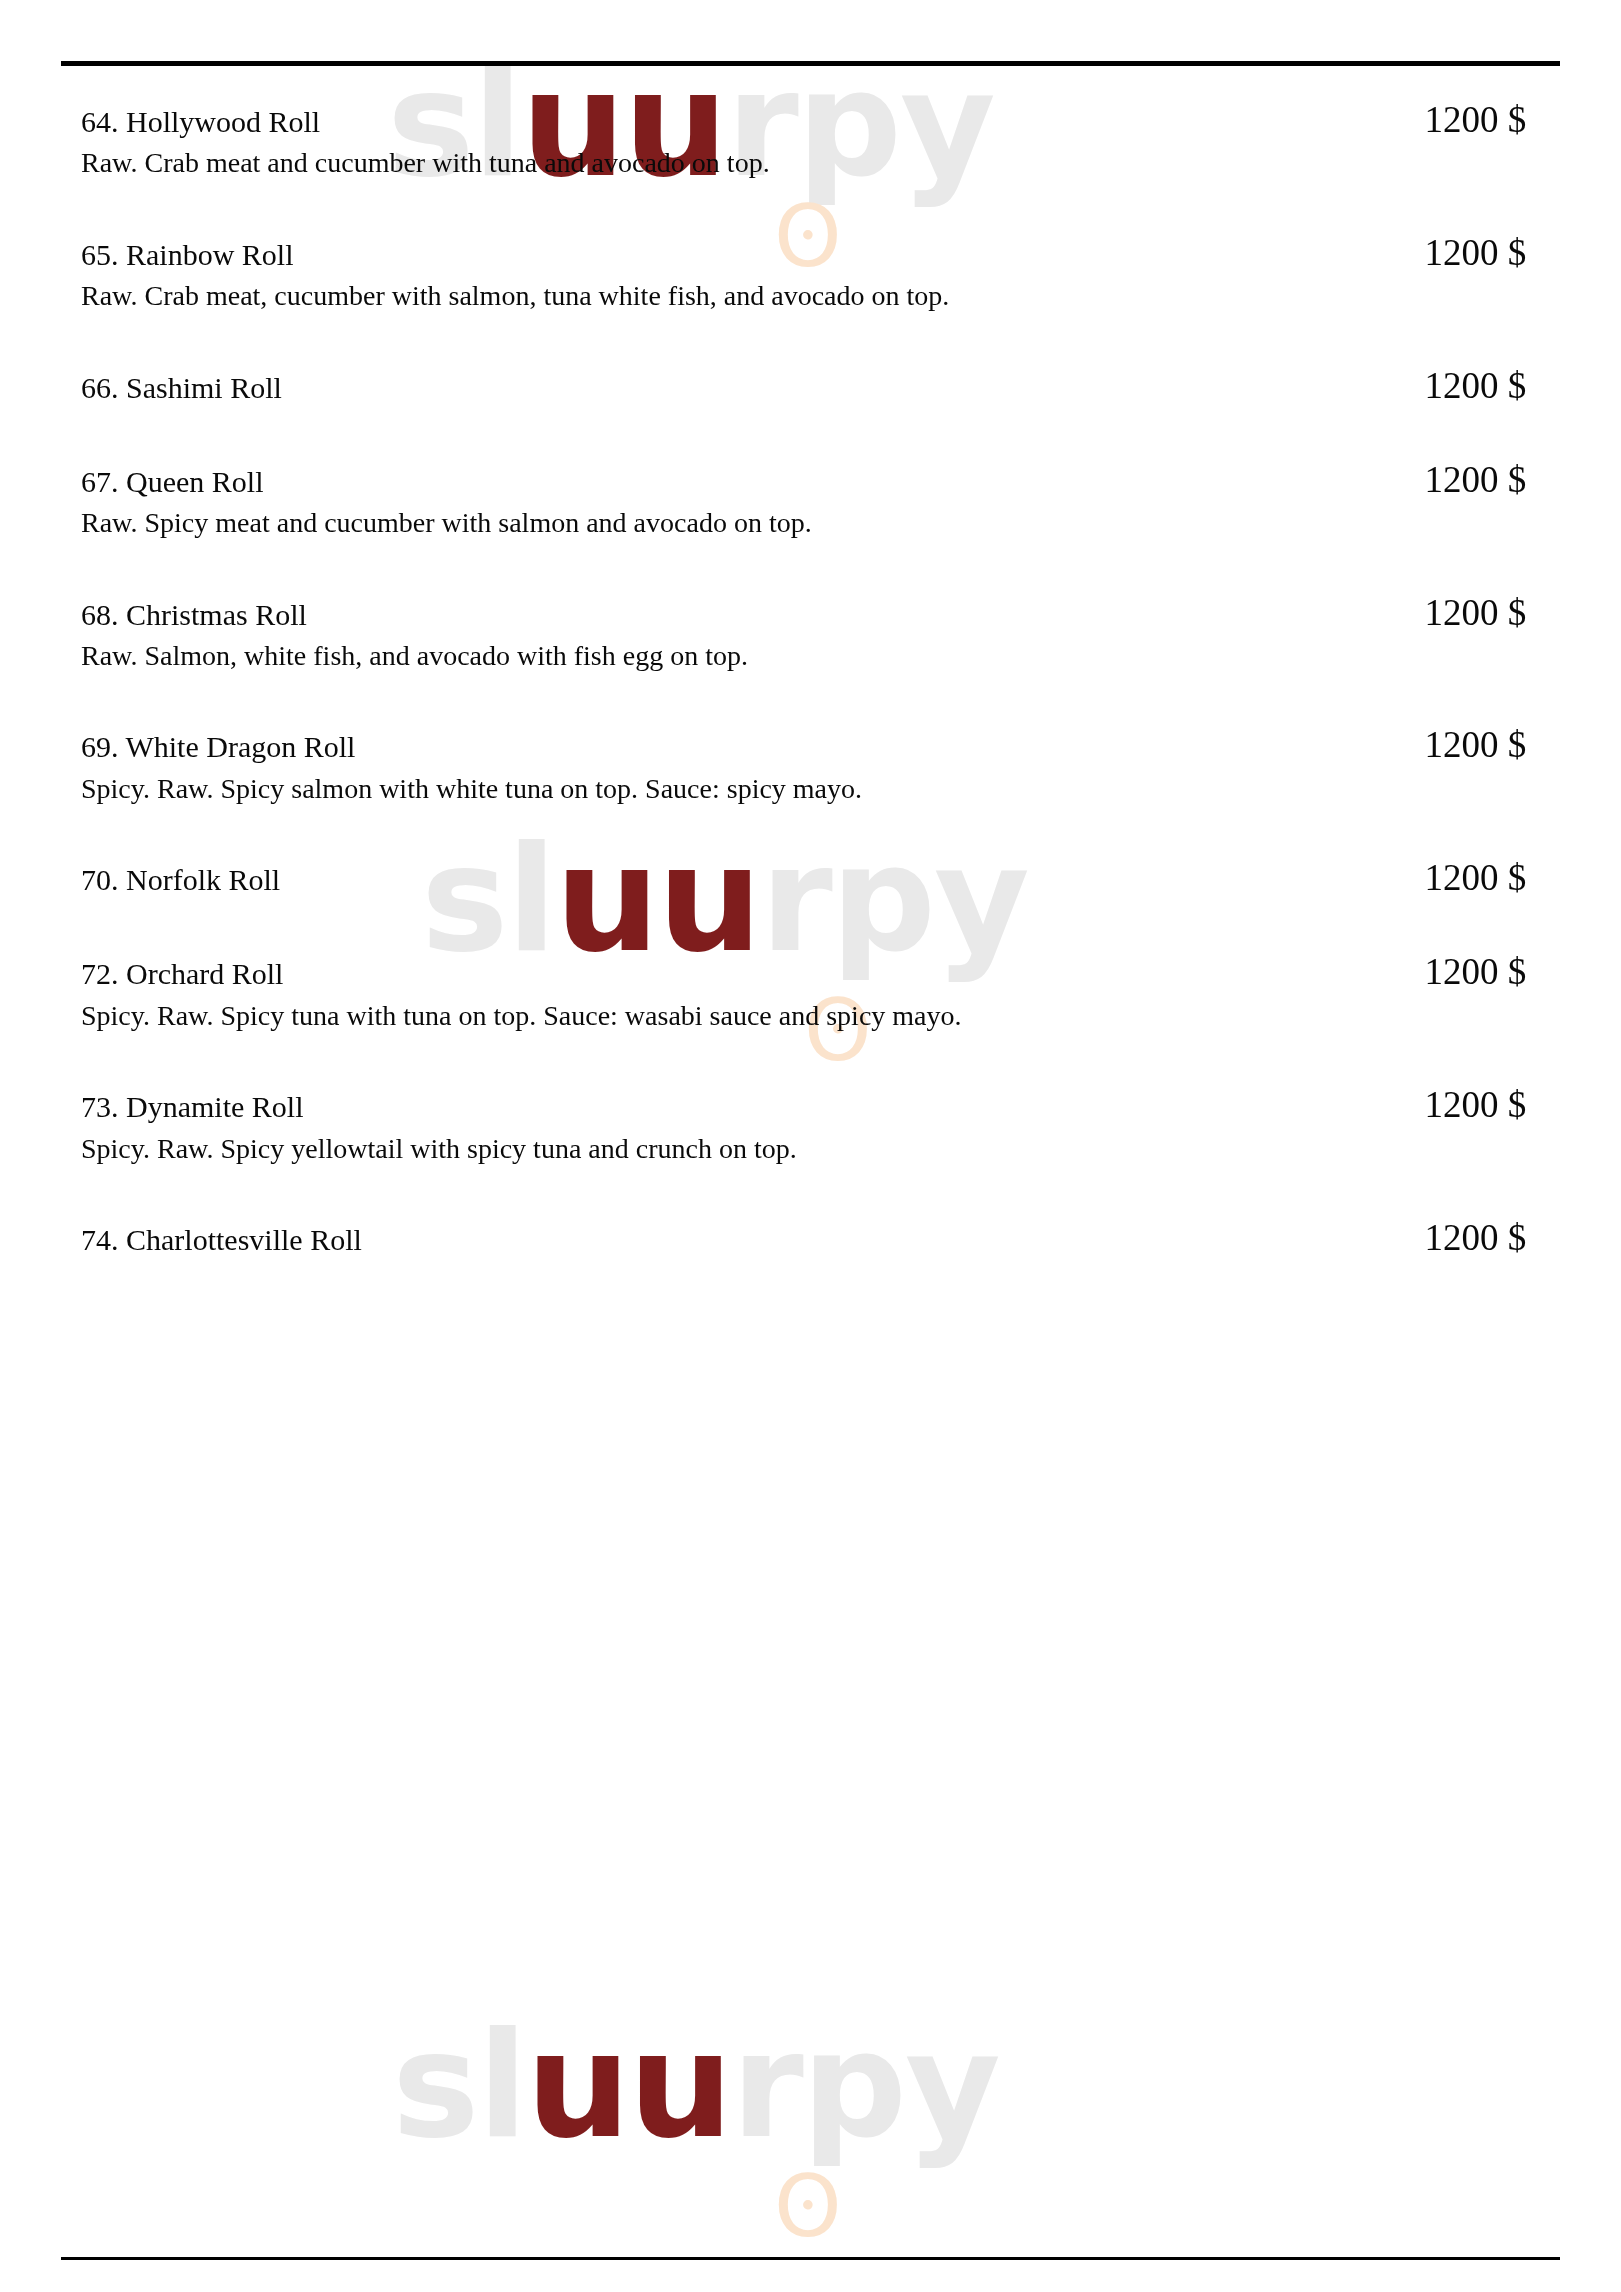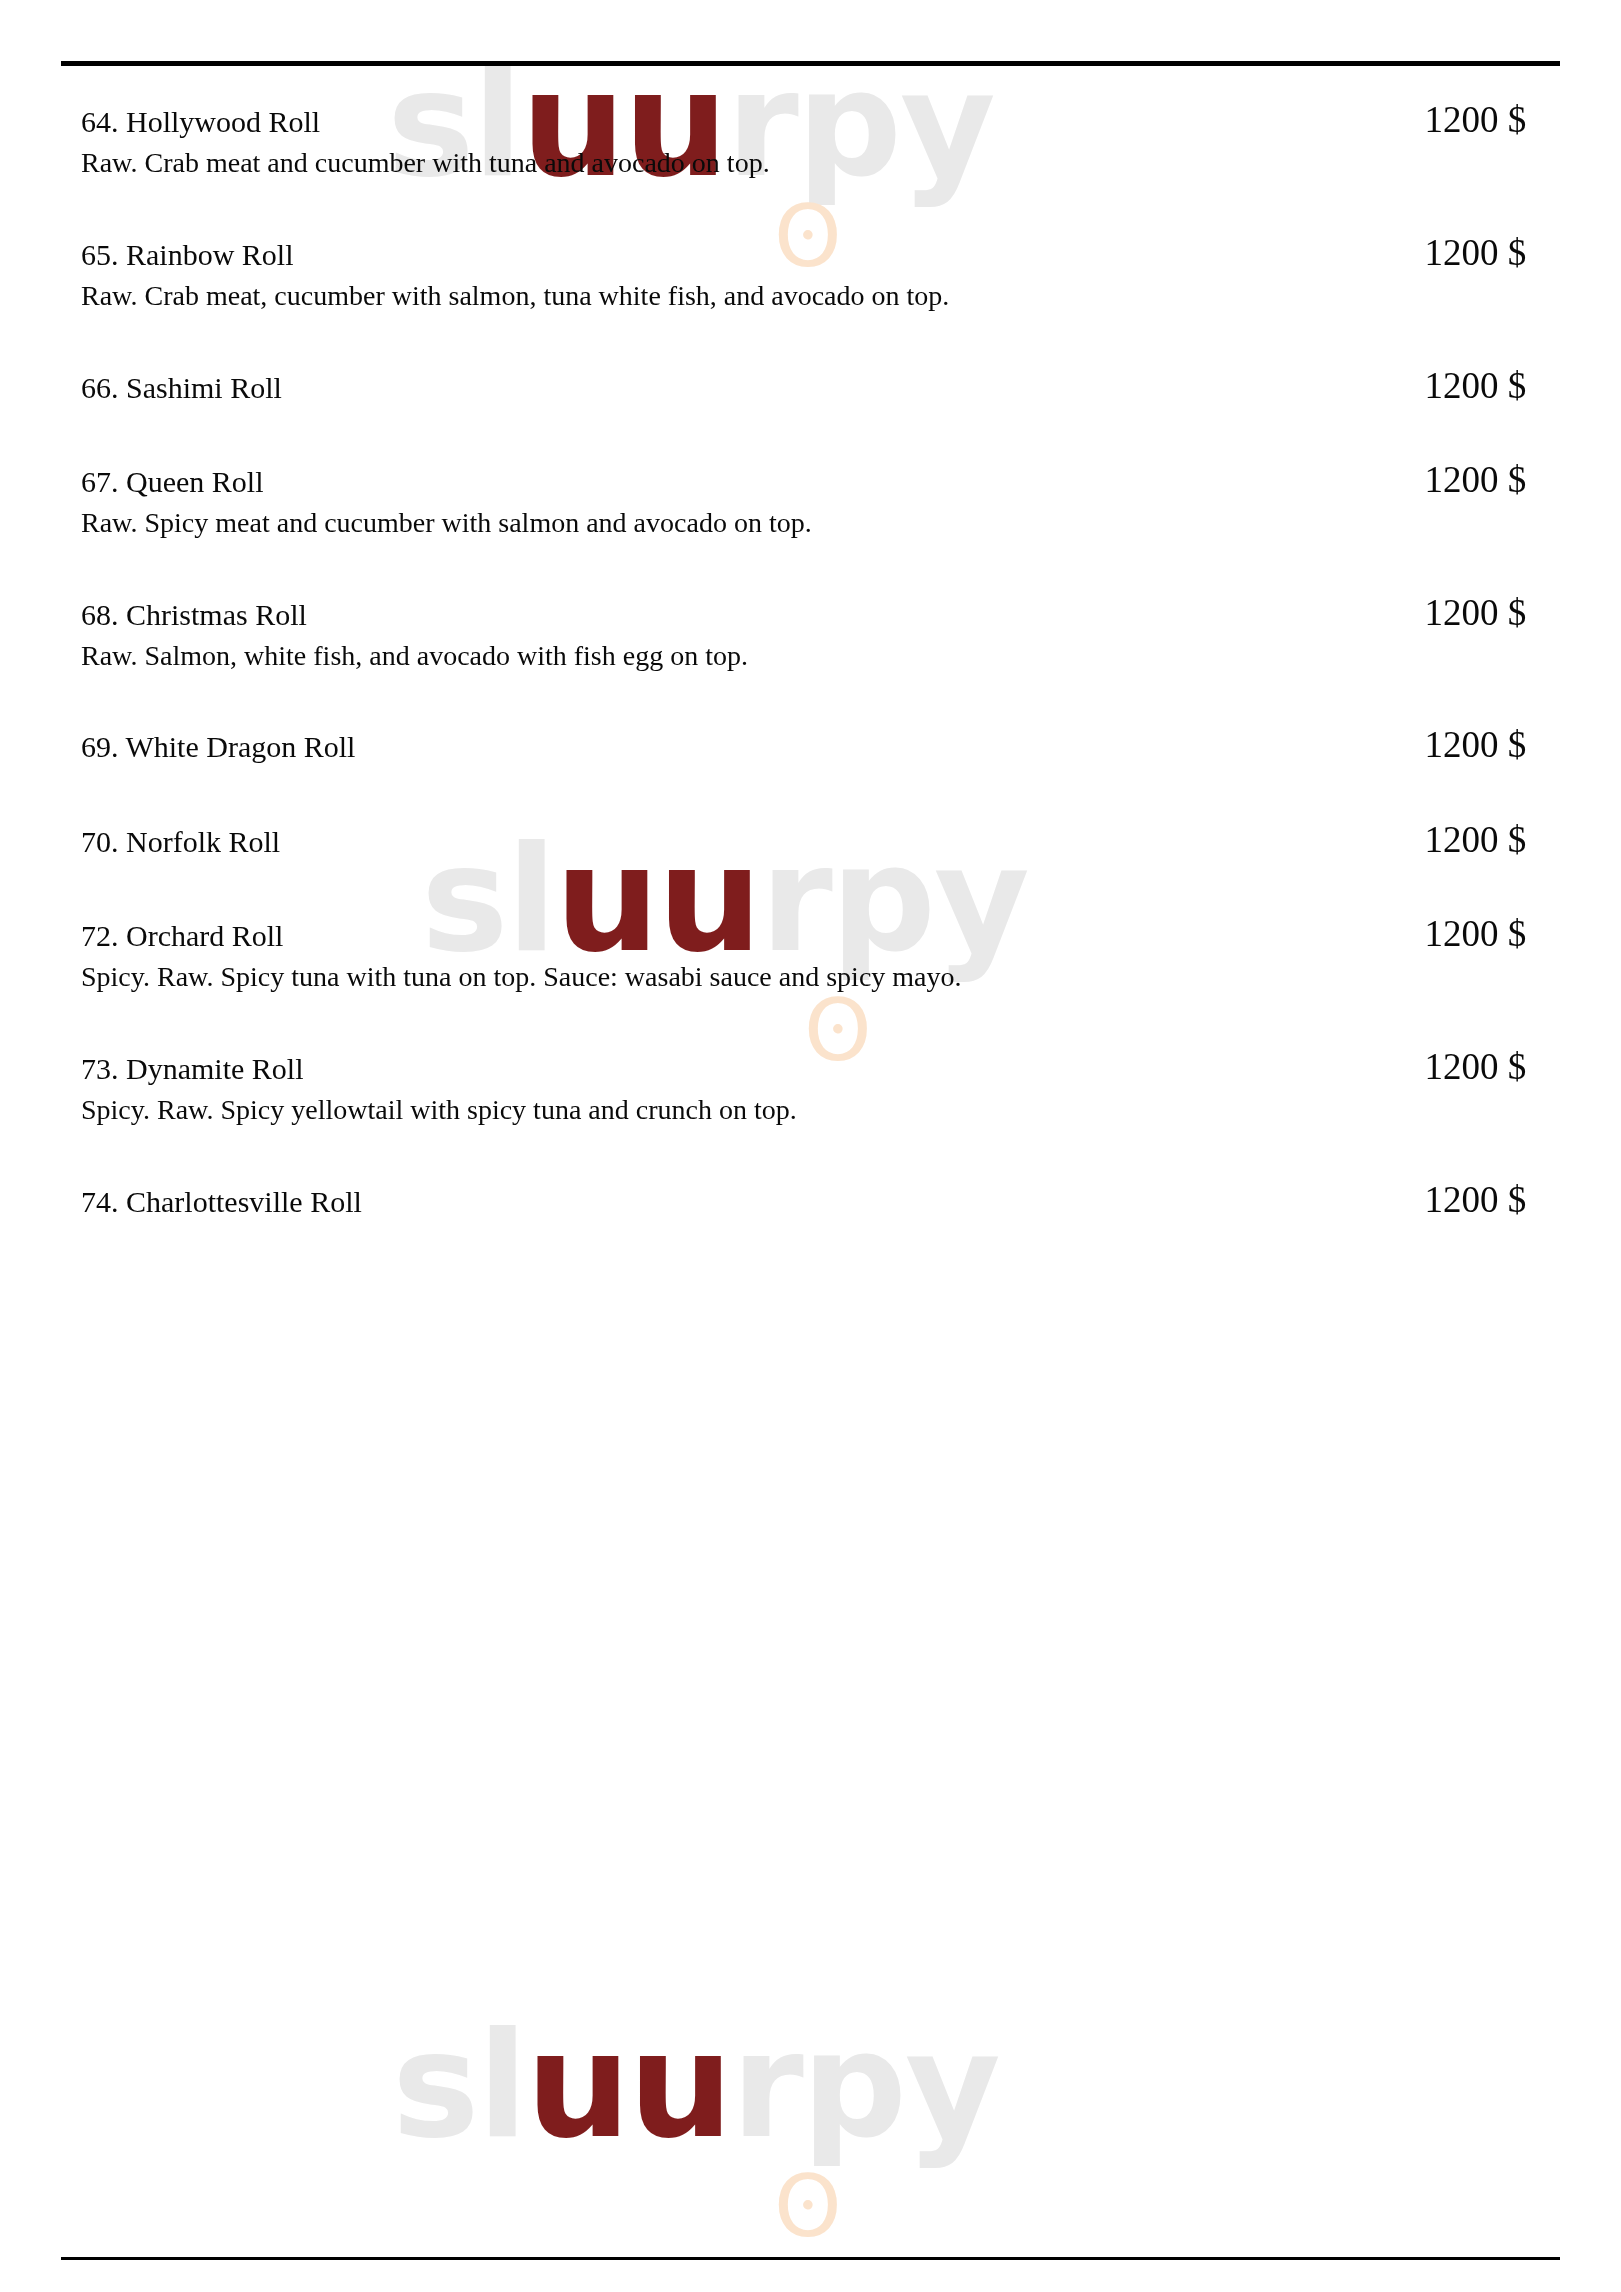--- a/index.html
+++ b/index.html
@@ -169,20 +169,21 @@
         <span class="item-price">1200 $</span>
       </div>
       <div class="item-desc">Raw. Salmon, white fish, and avocado with fish egg on top.</div>
     </div>
 
     <div class="item">
       <div class="item-head">
         <span class="item-name">69. White Dragon Roll</span>
         <span class="item-price">1200 $</span>
       </div>
+      <div class="item-desc">Spicy. Raw. Spicy salmon with white tuna on top. Sauce: spicy mayo.</div>
     </div>
 
     <div class="item">
       <div class="item-head">
         <span class="item-name">70. Norfolk Roll</span>
         <span class="item-price">1200 $</span>
       </div>
     </div>
 
     <div class="item">

